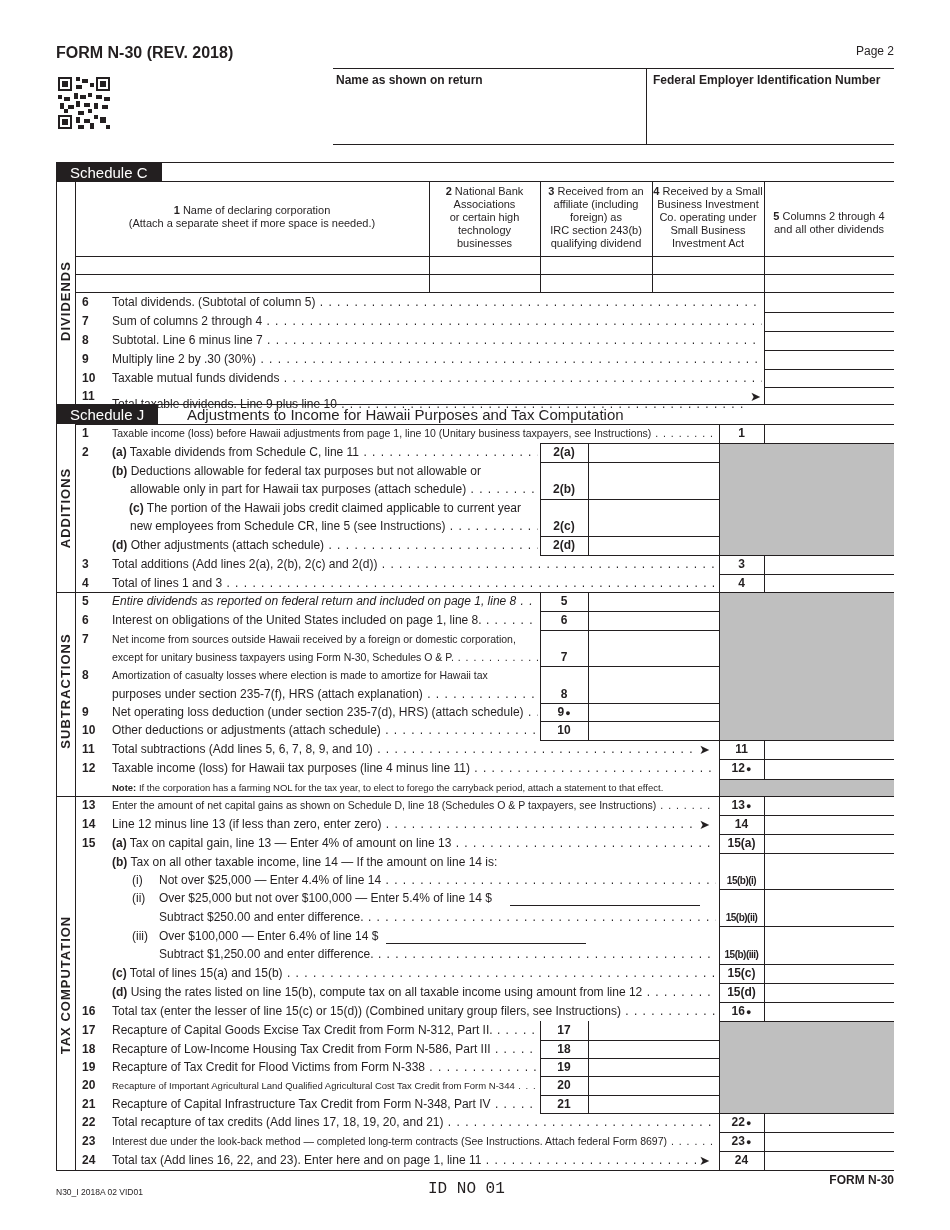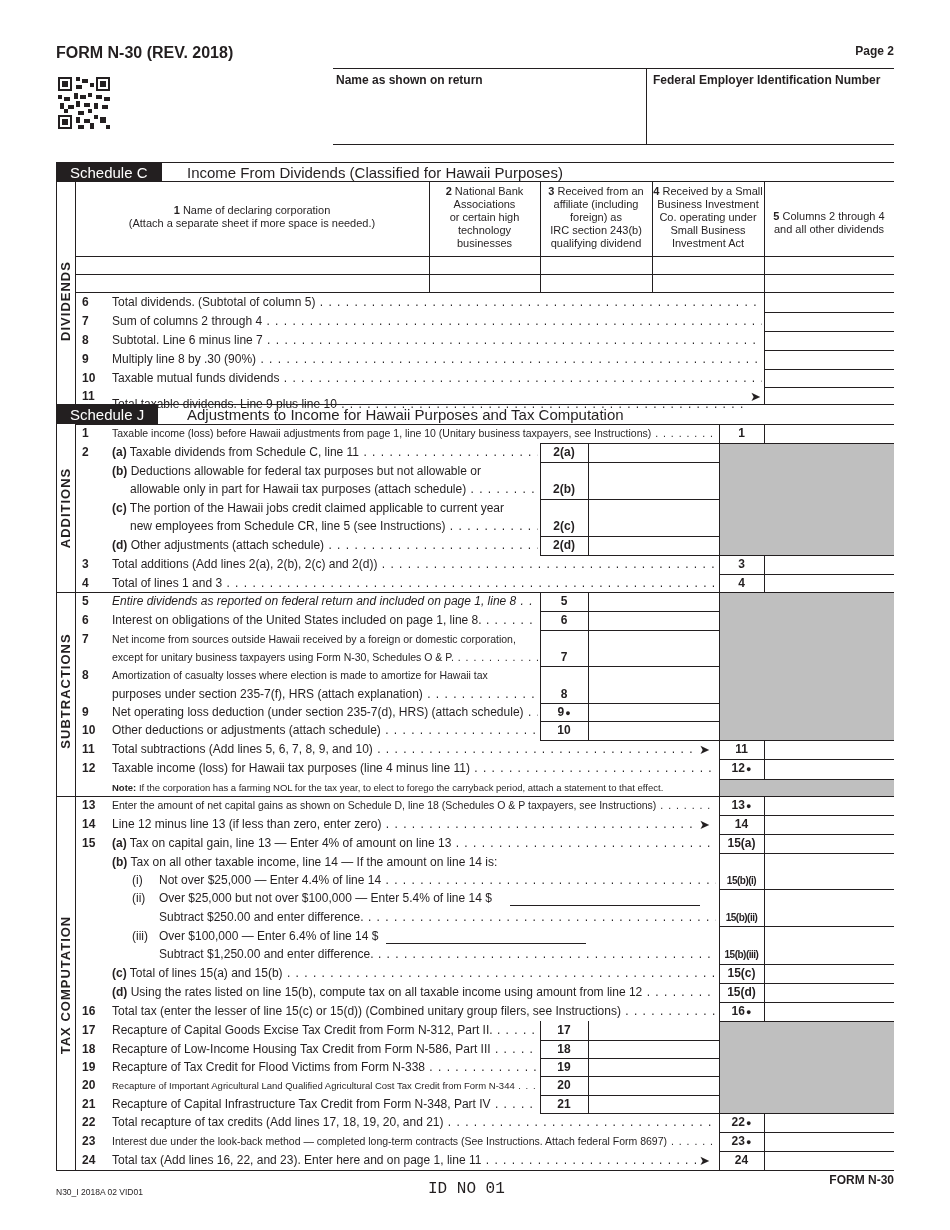--- a/index.html
+++ b/index.html
@@ -1,20 +1,20 @@
 <!DOCTYPE html>
 <html><head>
 <meta charset="utf-8">
 <style>
   html, body { margin: 0; padding: 0; background: #fff; }
   body { width: 950px; height: 1230px; position: relative; overflow: hidden;
          font-family: "Liberation Sans", sans-serif; color: #231f20; }
   .abs { position: absolute; }
   .hdr-left { left: 56px; top: 44px; font-size: 16px; font-weight: bold; }
-  .hdr-right { right: 56px; top: 44px; font-size: 12px; font-weight: bold; }
+  .hdr-right { right: 56px; top: 44px; font-size: 12px; font-weight: normal; }
   .qr { left: 58px; top: 77px; width: 52px; height: 52px; }
   .name-box { left: 333px; top: 68px; width: 561px; height: 75px; border-top: 1.5px solid #231f20; border-bottom: 1.5px solid #231f20; }
   .name-box .divider { position: absolute; left: 313px; top: 0; bottom: 0; border-left: 1.5px solid #231f20; }
   .name-label { left: 3px; top: 4px; font-size: 12px; font-weight: bold; }
   .fein-label { left: 320px; top: 4px; font-size: 12px; font-weight: bold; }
 
   .sched-bar { left: 56px; width: 838px; height: 19px; border-top: 1.5px solid #231f20; }
   .sched-tag { position: absolute; left: 0; top: 0; height: 19px; background: #231f20; color: #fff; font-size: 15px; line-height: 19px; padding: 0 14px; }
   .sched-title { position: absolute; top: 0; font-size: 15px; line-height: 19px; }
 
@@ -92,21 +92,20 @@
 <div class="abs name-box">
   <div class="divider"></div>
   <div class="abs name-label">Name as shown on return</div>
   <div class="abs fein-label">Federal Employer Identification Number</div>
   <div class="abs" style="left:0;top:22px;width:312px;height:50px;"></div>
   <div class="abs" style="left:316px;top:22px;width:245px;height:50px;"></div>
 </div>
 
 <div class="abs sched-bar" style="top:162px;">
   <div class="sched-tag">Schedule C</div>
-  <div class="sched-title" style="left:131px;">Income From Dividends (Classified for Hawaii Purposes)</div>
 </div>
 
 <div class="vline" style="left:56px;top:181px;height:224px;"></div>
 <div class="vline" style="left:75px;top:181px;height:224px;"></div>
 <div class="hline" style="left:75px;top:181px;width:819px;"></div>
 <div class="vline" style="left:429px;top:181px;height:111px;"></div>
 <div class="vline" style="left:540px;top:181px;height:111px;"></div>
 <div class="vline" style="left:652px;top:181px;height:111px;"></div>
 <div class="vline" style="left:764px;top:181px;height:224px;"></div>
 <div class="hline" style="left:75px;top:256px;width:819px;"></div>
@@ -161,21 +160,21 @@
 
 <div class="num" style="top:312px;">7</div>
 <div class="txt dots" style="left:112px;top:312px;width:650px;">Sum of columns 2 through 4</div>
 <div class="cell" style="left:765px;top:313px;width:129px;height:18px;"></div>
 
 <div class="num" style="top:331px;">8</div>
 <div class="txt dots" style="left:112px;top:331px;width:650px;">Subtotal.  Line 6 minus line 7</div>
 <div class="cell" style="left:765px;top:332px;width:129px;height:18px;"></div>
 
 <div class="num" style="top:350px;">9</div>
-<div class="txt dots" style="left:112px;top:350px;width:650px;">Multiply line 8 by .30 (90%)</div>
+<div class="txt dots" style="left:112px;top:350px;width:650px;">Multiply line 2 by .30 (30%)</div>
 <div class="cell" style="left:765px;top:351px;width:129px;height:18px;"></div>
 
 <div class="num" style="top:369px;">10</div>
 <div class="txt dots" style="left:112px;top:369px;width:650px;">Taxable mutual funds dividends</div>
 <div class="cell" style="left:765px;top:370px;width:129px;height:17px;"></div>
 
 <div class="num" style="top:387px;">11</div>
 <div class="txt dots" style="left:112px;top:387px;width:636px;margin-top:8px;">Total taxable dividends. Line 9 plus line 10</div>
 <div class="arrow" style="left:750px;top:387px;">➤</div>
 <div class="cell" style="left:765px;top:388px;width:129px;height:17px;"></div>
@@ -259,21 +258,21 @@
 <div class="num" style="top:443px;">2</div>
 <div class="txt dots" style="left:112px;top:443px;width:426px;"><b>(a)</b> <span>Taxable dividends from Schedule C, line 11</span></div>
 <div class="lbl" style="left:540px;top:443px;width:48px;">2(a)</div>
 <div class="cell" style="left:589px;top:444px;width:130px;height:18px;"></div>
 
 <div class="txt" style="left:112px;top:462px;width:426px;"><b>(b)</b> <span>Deductions allowable for federal tax purposes but not allowable or</span></div>
 <div class="txt dots" style="left:130px;top:480px;width:408px;">allowable only in part for Hawaii tax purposes (attach schedule)</div>
 <div class="lbl" style="left:540px;top:480px;width:48px;">2(b)</div>
 <div class="cell" style="left:589px;top:463px;width:130px;height:36px;"></div>
 
-<div class="txt" style="left:112px;top:499px;width:426px;"><b>(c)</b> <span>The portion of the Hawaii jobs credit claimed applicable to current year</span></div>
+<div class="txt" style="left:112px;top:499px;width:426px;text-align:center;"><b>(c)</b> <span>The portion of the Hawaii jobs credit claimed applicable to current year</span></div>
 <div class="txt dots" style="left:130px;top:517px;width:408px;">new employees from Schedule CR, line 5 (see Instructions)</div>
 <div class="lbl" style="left:540px;top:517px;width:48px;">2(c)</div>
 <div class="cell" style="left:589px;top:500px;width:130px;height:36px;"></div>
 
 <div class="txt dots" style="left:112px;top:536px;width:426px;"><b>(d)</b> <span>Other adjustments (attach schedule)</span></div>
 <div class="lbl" style="left:540px;top:536px;width:48px;">2(d)</div>
 <div class="cell" style="left:589px;top:537px;width:130px;height:18px;"></div>
 
 <div class="num" style="top:555px;">3</div>
 <div class="txt dots" style="left:112px;top:555px;width:604px;">Total additions (Add lines 2(a), 2(b), 2(c) and 2(d))</div>

